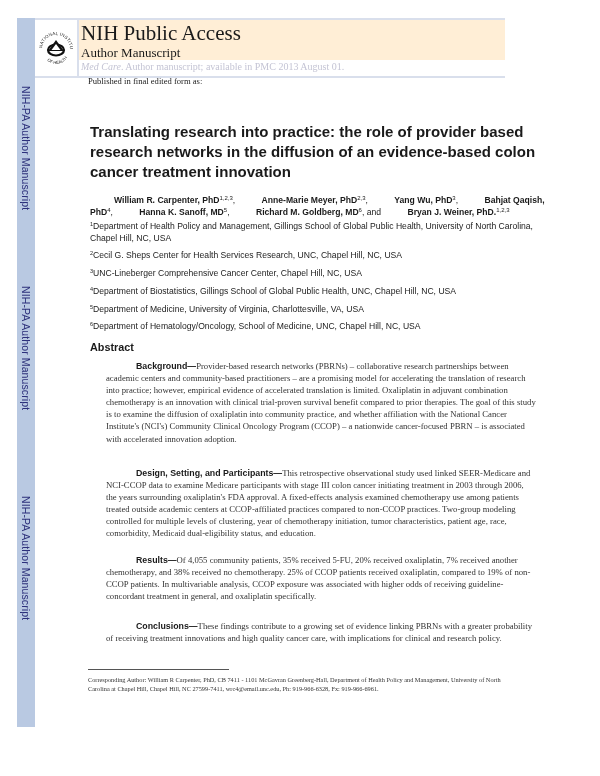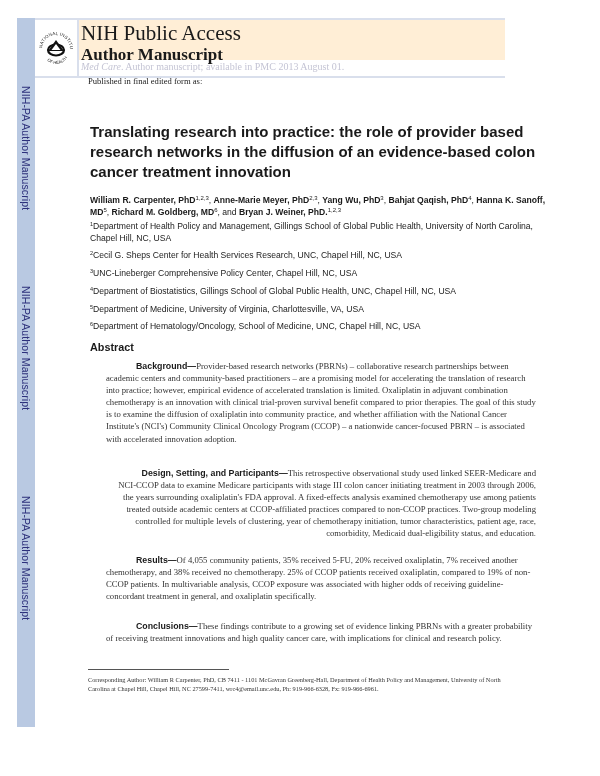--- a/index.html
+++ b/index.html
@@ -8,44 +8,44 @@
   .sidebar { position: absolute; left: 17px; top: 18px; width: 18px; height: 709px; background: #b9c9e2; }
   .sidebar-label { position: absolute; left: 0; width: 18px; height: 160px; writing-mode: vertical-rl; font-family: "Liberation Sans", sans-serif; font-size: 10.5px; color: #2b2f7a; line-height: 18px; text-align: left; white-space: nowrap; letter-spacing: 0.1px; }
   .sidebar-label.l1 { top: 68px; }
   .sidebar-label.l2 { top: 268px; }
   .sidebar-label.l3 { top: 478px; }
 
   .header { position: absolute; left: 35px; top: 18px; width: 470px; height: 56px; border-top: 2px solid #d9dfec; border-bottom: 2px solid #d9dfec; }
   .logo-box { position: absolute; left: 0; top: 0; width: 42px; height: 56px; background: #ffffff; border-right: 2px solid #d9dfec; }
   .header-main { position: absolute; left: 44px; top: 0; right: 0; height: 40px; background: #ffeed6; }
   .nih-title { position: absolute; left: 2px; top: 1px; font-family: "Liberation Serif", serif; font-size: 21px; color: #1a1a1a; white-space: nowrap; }
-  .nih-sub { position: absolute; left: 2px; top: 25px; font-family: "Liberation Serif", serif; font-size: 17px; font-weight: bold; color: #1a1a1a; white-space: nowrap; }
+  .nih-sub { position: absolute; left: 2px; top: 25px; font-family: "Liberation Serif", serif; font-size: 13px; font-weight: normal; color: #1a1a1a; white-space: nowrap; }
   .nih-avail { position: absolute; left: 2px; top: 41px; font-family: "Liberation Serif", serif; font-size: 10px; color: #c4c4d4; white-space: nowrap; text-align: right; }
   .nih-avail i { font-style: italic; }
 
   .published { position: absolute; left: 88px; top: 76px; font-size: 8.6px; color: #222; line-height: 11px; }
   .published .cit { display: block; padding-left: 5px; }
   .published .cit i { font-style: italic; }
 
   .title { position: absolute; left: 90px; top: 122px; width: 450px; font-family: "Liberation Sans", sans-serif; font-weight: bold; font-size: 15px; line-height: 20px; color: #1a1a1a; }
 
   .authors { position: absolute; left: 90px; top: 194px; width: 460px; font-family: "Liberation Sans", sans-serif; font-size: 8.6px; line-height: 12px; color: #1a1a1a; }
-  .authors b { font-weight: bold; }
+  .authors b { font-weight: bold; margin-left: 24px; }
   .authors sup { font-size: 6px; font-weight: normal; vertical-align: 3px; line-height: 0; }
 
   .affils { position: absolute; left: 90px; top: 221px; width: 470px; font-family: "Liberation Sans", sans-serif; font-size: 8.6px; color: #222; }
   .affil { line-height: 11.5px; margin-bottom: 6.3px; }
   .affil sup { font-size: 5.5px; vertical-align: 3px; line-height: 0; }
 
   .abstract-heading { position: absolute; left: 90px; top: 341px; font-family: "Liberation Sans", sans-serif; font-weight: bold; font-size: 10.8px; color: #1a1a1a; }
 
   .abs-section { position: absolute; left: 106px; width: 430px; font-family: "Liberation Serif", serif; font-size: 8.7px; line-height: 12.1px; color: #333; }
   .abs-section .lbl { font-family: "Liberation Sans", sans-serif; font-weight: bold; font-size: 8.8px; color: #1a1a1a; padding-left: 30px; }
   .s-bg { top: 360px; }
-  .s-dsp { top: 467px; text-align: right; }
+  .s-dsp { top: 467px; }
   .s-res { top: 554px; }
   .s-con { top: 620px; }
 
   .fn-rule { position: absolute; left: 88px; top: 669px; width: 141px; height: 1px; background: #555; }
   .footnote { position: absolute; left: 88px; top: 675px; width: 420px; font-family: "Liberation Serif", serif; font-size: 6.3px; line-height: 9px; color: #333; }
 </style>
 </head>
 <body>
 
 <div class="sidebar">
@@ -85,21 +85,21 @@
 
 <div class="title">Translating research into practice: the role of provider based research networks in the diffusion of an evidence-based colon cancer treatment innovation</div>
 
 <div class="authors">
   <b>William R. Carpenter, PhD</b><sup>1,2,3</sup><span>, </span><b>Anne-Marie Meyer, PhD</b><sup>2,3</sup><span>, </span><b>Yang Wu, PhD</b><sup>3</sup><span>, </span><b>Bahjat Qaqish, PhD</b><sup>4</sup><span>, </span><b>Hanna K. Sanoff, MD</b><sup>5</sup><span>, </span><b>Richard M. Goldberg, MD</b><sup>6</sup><span>, and </span><b>Bryan J. Weiner, PhD.</b><sup>1,2,3</sup>
 </div>
 
 <div class="affils">
   <div class="affil"><sup>1</sup><span>Department of Health Policy and Management, Gillings School of Global Public Health, University of North Carolina, Chapel Hill, NC, USA</span></div>
   <div class="affil"><sup>2</sup><span>Cecil G. Sheps Center for Health Services Research, UNC, Chapel Hill, NC, USA</span></div>
-  <div class="affil"><sup>3</sup><span>UNC-Lineberger Comprehensive Policy Center, Chapel Hill, NC, USA</span></div>
+  <div class="affil"><sup>3</sup><span>UNC-Lineberger Comprehensive Cancer Center, Chapel Hill, NC, USA</span></div>
   <div class="affil"><sup>4</sup><span>Department of Biostatistics, Gillings School of Global Public Health, UNC, Chapel Hill, NC, USA</span></div>
   <div class="affil"><sup>5</sup><span>Department of Medicine, University of Virginia, Charlottesville, VA, USA</span></div>
   <div class="affil"><sup>6</sup><span>Department of Hematology/Oncology, School of Medicine, UNC, Chapel Hill, NC, USA</span></div>
 </div>
 
 <div class="abstract-heading">Abstract</div>
 
 <div class="abs-section s-bg"><span class="lbl">Background—</span><span>Provider-based research networks (PBRNs) – collaborative research partnerships between academic centers and community-based practitioners – are a promising model for accelerating the translation of research into practice; however, empirical evidence of accelerated translation is limited. Oxaliplatin in adjuvant combination chemotherapy is an innovation with clinical trial-proven survival benefit compared to prior therapies. The goal of this study is to examine the diffusion of oxaliplatin into community practice, and whether affiliation with the National Cancer Institute's (NCI's) Community Clinical Oncology Program (CCOP) – a nationwide cancer-focused PBRN – is associated with accelerated innovation adoption.</span></div>
 
 <div class="abs-section s-dsp"><span class="lbl">Design, Setting, and Participants—</span><span>This retrospective observational study used linked SEER-Medicare and NCI-CCOP data to examine Medicare participants with stage III colon cancer initiating treatment in 2003 through 2006, the years surrounding oxaliplatin's FDA approval. A fixed-effects analysis examined chemotherapy use among patients treated outside academic centers at CCOP-affiliated practices compared to non-CCOP practices. Two-group modeling controlled for multiple levels of clustering, year of chemotherapy initiation, tumor characteristics, patient age, race, comorbidity, Medicaid dual-eligibility status, and education.</span></div>

